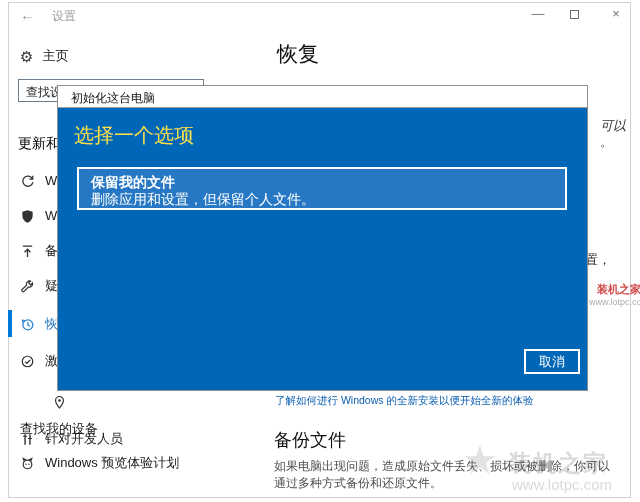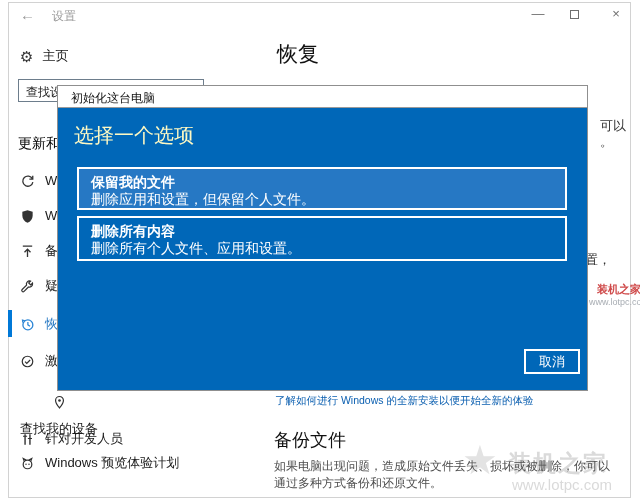--- a/index.html
+++ b/index.html
@@ -27,39 +27,39 @@
   .search-box{position:absolute;left:18px;top:79px;width:186px;height:23px;border:1px solid #6d7d8c;background:#fff;font-size:12px;color:#222;padding:3px 0 0 7px;}
   .section-hd{position:absolute;left:18px;top:135px;font-size:14px;color:#000;}
   .nav-item{position:absolute;left:20px;display:flex;align-items:center;gap:10px;height:18px;}
   .nav-item svg{flex:0 0 auto;}
   .nav-item .lbl{font-size:13px;color:#1a1a1a;white-space:nowrap;}
   .nav-item.sel .lbl{color:#2b7bc4;}
   .accent-bar{position:absolute;left:8px;top:310px;width:4px;height:27px;background:var(--accent);}
   
   .page-title{position:absolute;left:277px;top:40px;font-size:21px;font-weight:400;color:#111;}
   .frag{position:absolute;font-size:13px;color:#333;z-index:1;white-space:nowrap;}
-  .frag0{left:600px;top:117px;}
+  .frag0{left:600px;top:117px;font-style:italic;}
   .frag1{left:600px;top:133px;}
   .frag2{left:585px;top:251px;}
   .learn-link{position:absolute;left:275px;top:394px;font-size:10.5px;color:var(--link);white-space:nowrap;z-index:2;}
   .backup-title{position:absolute;left:274px;top:428px;font-size:18px;font-weight:400;color:#111;z-index:2;}
   .backup-body{position:absolute;left:274px;top:458px;width:347px;font-size:12px;line-height:17px;color:#4d4d4d;z-index:2;}
   
   .wm-bottom{position:absolute;left:462px;top:438px;z-index:0;color:#dcdcdc;}
   .wm-star{position:absolute;left:0;top:2px;font-size:40px;line-height:1;color:#e3e3e3;}
   .wm-name{position:absolute;left:46px;top:10px;font-size:23px;font-weight:bold;letter-spacing:2px;color:#dadada;white-space:nowrap;}
   .wm-url{position:absolute;left:50px;top:38px;font-size:15px;color:#dadada;white-space:nowrap;}
   .wm-side{position:absolute;left:589px;top:282px;z-index:1;text-align:center;}
   .wm-side .l1{font-size:11px;color:#cf4a4a;font-weight:bold;white-space:nowrap;}
   .wm-side .l2{font-size:9px;color:#a8adb3;white-space:nowrap;}
   
   .dialog{position:absolute;left:57px;top:85px;width:531px;height:306px;z-index:10;border:1px solid #8f8f8f;background:var(--dialog-blue);}
   .dlg-titlebar{position:absolute;left:0;top:0;width:100%;height:22px;background:#fff;border-bottom:1px solid #9a9a9a;text-align:center;}
   .dlg-title{position:absolute;left:13px;top:4px;font-size:12px;color:#111;}
-  .dlg-heading{position:absolute;left:16px;top:36px;font-size:20px;font-weight:400;color:#fef9c3;}
+  .dlg-heading{position:absolute;left:16px;top:36px;font-size:20px;font-weight:400;color:#fde047;}
   .option{position:absolute;left:19px;width:490px;border:2px solid #fff;color:#fff;padding:5px 0 13px 12px;cursor:default;}
   .option .t{font-size:14px;font-weight:bold;line-height:17px;}
   .option .d{font-size:14px;line-height:17px;}
   .opt0{top:81px;height:43px;background:var(--option-hi);}
   .opt1{top:130px;height:45px;background:transparent;}
   .cancel-btn{position:absolute;left:466px;top:263px;width:56px;height:25px;border:2px solid #fff;background:transparent;color:#fff;font-size:13px;font-family:inherit;text-align:center;line-height:21px;}
 </style>
 </head>
 <body>
 
@@ -164,19 +164,15 @@
 
   <div class="dialog">
     <div class="dlg-titlebar">
       <span class="dlg-title">初始化这台电脑</span>
     </div>
     <div class="dlg-heading">选择一个选项</div>
     <div class="option opt0">
       <div class="t">保留我的文件</div>
       <div class="d">删除应用和设置，但保留个人文件。</div>
     </div>
-    <div class="option opt1">
-      <div class="t">删除所有内容</div>
-      <div class="d">删除所有个人文件、应用和设置。</div>
-    </div>
     <button class="cancel-btn">取消</button>
   </div>
 </div>
 
 </body></html>

